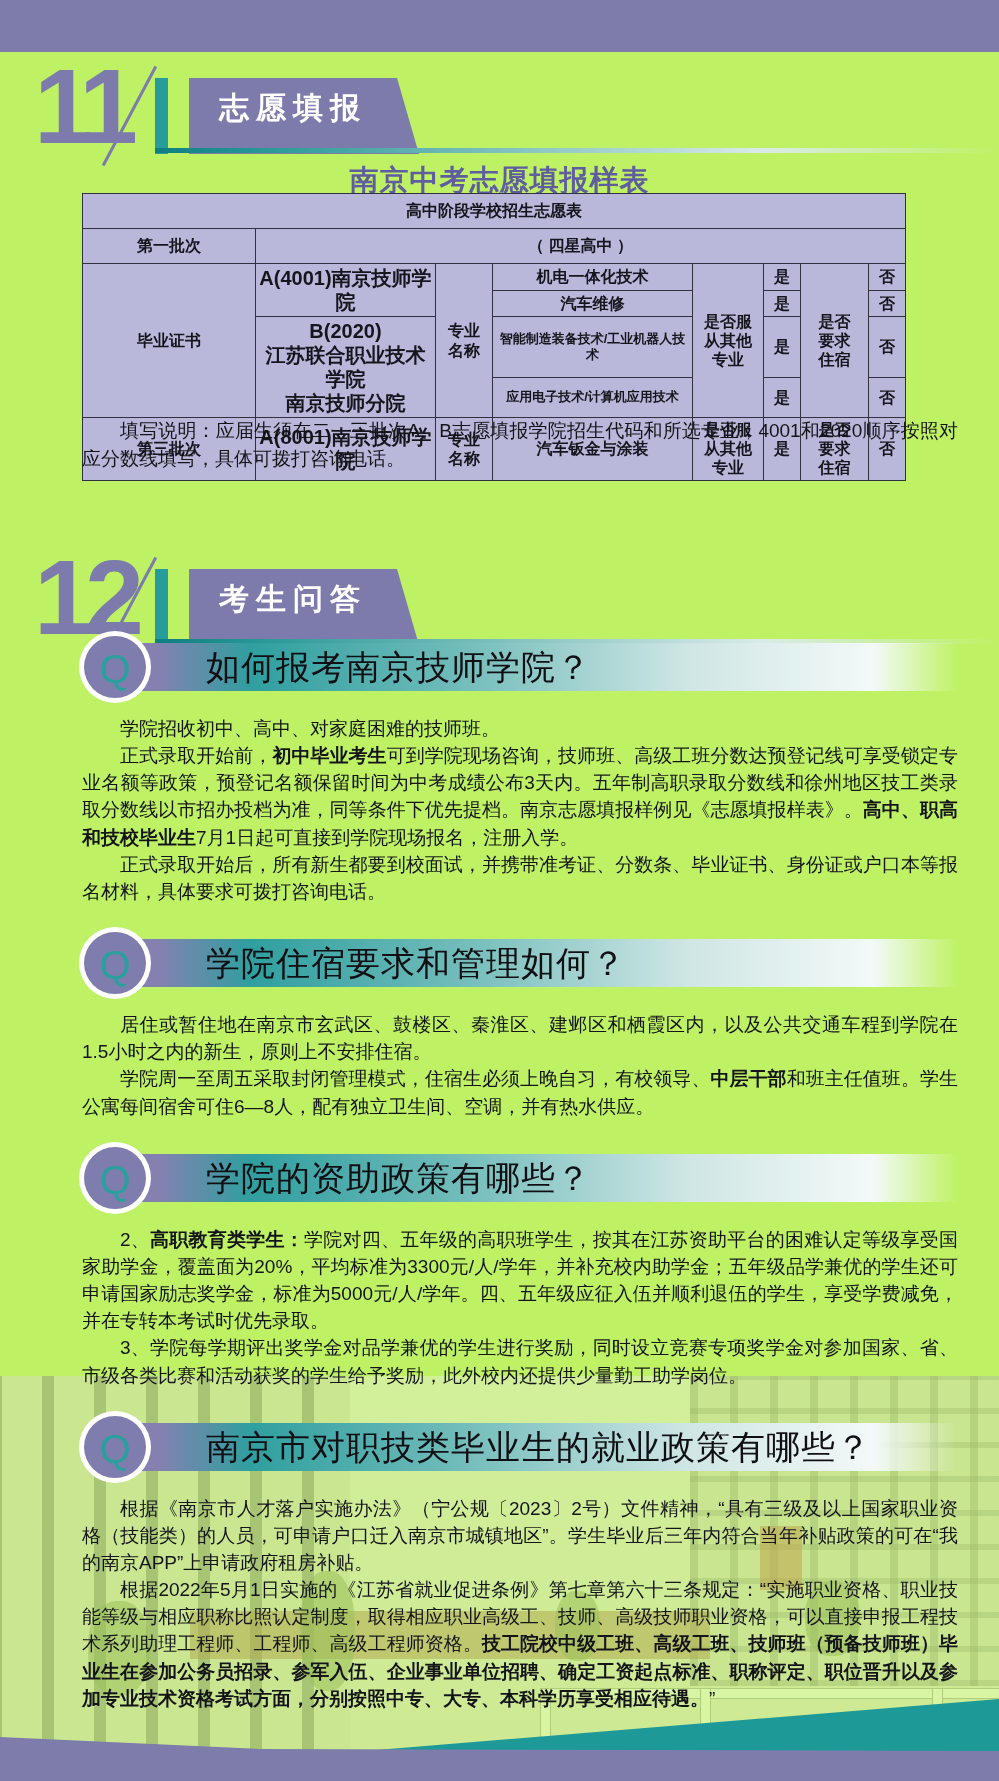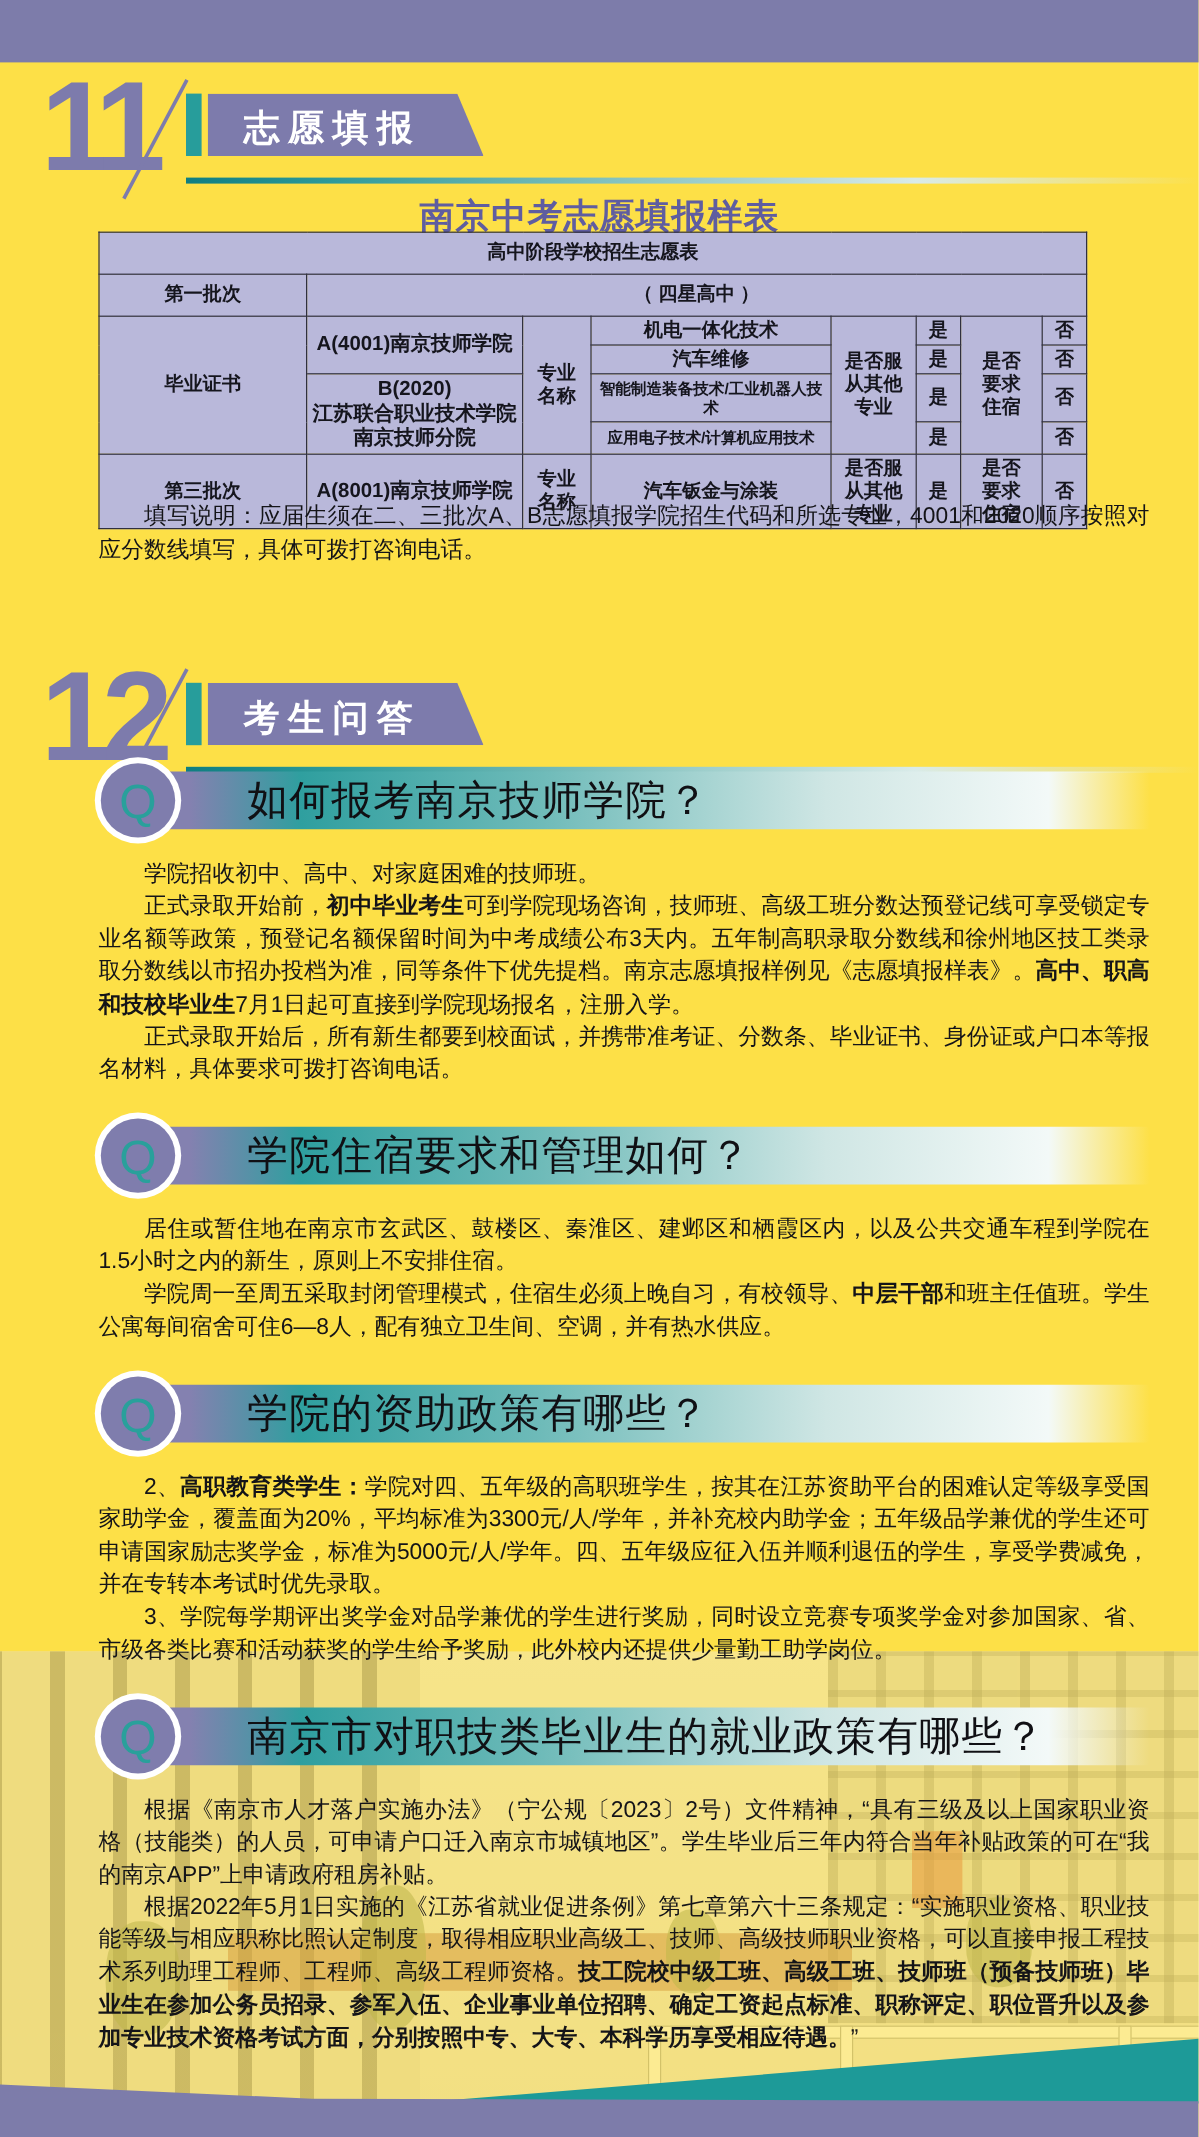--- a/index.html
+++ b/index.html
@@ -1,17 +1,17 @@
 <!DOCTYPE html>
 <html><head>
 <meta charset="utf-8">
 <style>
   html,body{margin:0;padding:0;background:#ffffff;}
   .page{
-    position:relative;width:999px;height:1781px;margin:0 auto;background:#fde047;
+    position:relative;width:999px;height:1781px;margin:0 auto;background:#bef264;
     overflow:hidden;font-family:"Liberation Sans","DejaVu Sans",sans-serif;color:#141418;
   }
   
   .top-band{position:absolute;left:0;top:0;width:100%;height:52px;background:#7d7caa;}
   
   .photo{position:absolute;left:0;top:1376px;width:100%;height:405px;opacity:.42;overflow:hidden;}
   .photo .base{position:absolute;inset:0;background:linear-gradient(#efece6,#e2ddd4);}
   .photo .bldg-left{position:absolute;left:-10px;top:0;width:360px;height:405px;background:#dcd7ce;
     background-image:repeating-linear-gradient(90deg,rgba(70,70,85,.55) 0 12px,rgba(0,0,0,0) 12px 52px);}
   .photo .bldg-right{position:absolute;left:690px;top:0;width:320px;height:310px;background:#d9d5cc;
@@ -28,35 +28,35 @@
   .photo .goal-post{position:absolute;top:312px;width:9px;height:85px;background:#fbfbfb;border:1px solid rgba(90,90,90,.6);}
   .photo .gp1{left:540px;} .photo .gp2{left:700px;} .photo .gp3{left:932px;}
   
   .bottom-shapes{position:absolute;left:0;top:1621px;width:999px;height:160px;}
   
   .sec-header{position:absolute;left:0;width:999px;height:110px;}
   .sec1{top:52px;} .sec2{top:543px;}
   .sec-num{position:absolute;left:34px;top:4px;font-size:106px;font-weight:bold;
     color:#7d7bac;line-height:100px;letter-spacing:-8px;}
   .sec-slash{position:absolute;left:128px;top:8px;width:3px;height:112px;background:#7d7bac;transform:rotate(28deg);}
-  .sec-banner{position:absolute;left:155px;top:26px;height:52px;display:flex;}
+  .sec-banner{position:absolute;left:155px;top:26px;height:76px;display:flex;gap:16px;}
   .sec-banner .accent{width:13px;background:#279d9b;margin-right:5px;}
   .sec-banner .flag{background:#7d7bac;clip-path:polygon(0 0,calc(100% - 22px) 0,100% 100%,0 100%);
     padding:0 52px 0 30px;color:#fff;font-size:30px;font-weight:bold;line-height:60px;letter-spacing:7px;}
   .sec-line{position:absolute;left:155px;top:96px;height:5px;width:844px;
     background:linear-gradient(90deg,#0f7e81 0%,#2d9a99 14%,#8cc6c3 45%,#d9ebe9 72%,rgba(255,255,255,0) 100%);}
   
   .table-title{position:absolute;left:0;top:161px;width:100%;text-align:center;
     color:#5f5da0;font-size:29px;font-weight:bold;letter-spacing:1px;}
   table.vol{position:absolute;left:82px;top:193px;width:823px;border-collapse:collapse;table-layout:fixed;}
   table.vol td{border:1.5px solid #30303f;background:#b9b8da;text-align:center;vertical-align:middle;
     font-weight:bold;color:#15151d;font-size:16px;padding:2px 1px;white-space:pre-line;line-height:1.2;}
   table.vol .h34 td{height:30px;} 
   table.vol td.small{font-size:13px;}
-  table.vol td.mid{font-size:17px;}
+  table.vol td.mid{font-size:20px;}
   
   .note{position:absolute;left:82px;top:398px;width:876px;font-size:19px;line-height:1.45;
     text-align:justify;text-indent:2em;color:#141418;}
   
   .qa-root{position:absolute;left:82px;top:636px;width:876px;}
   .qa-item + .qa-item{margin-top:27px;}
   .qa-header{position:relative;height:66px;}
   .q-circle{position:absolute;left:2px;top:0;width:62px;height:62px;border-radius:50%;
     background:#7f7dad;box-shadow:0 0 0 5px #fff;z-index:2;display:flex;align-items:center;justify-content:center;}
   .q-circle span{color:#29a09b;font-size:40px;font-weight:400;line-height:1;transform:translateY(2px);}

